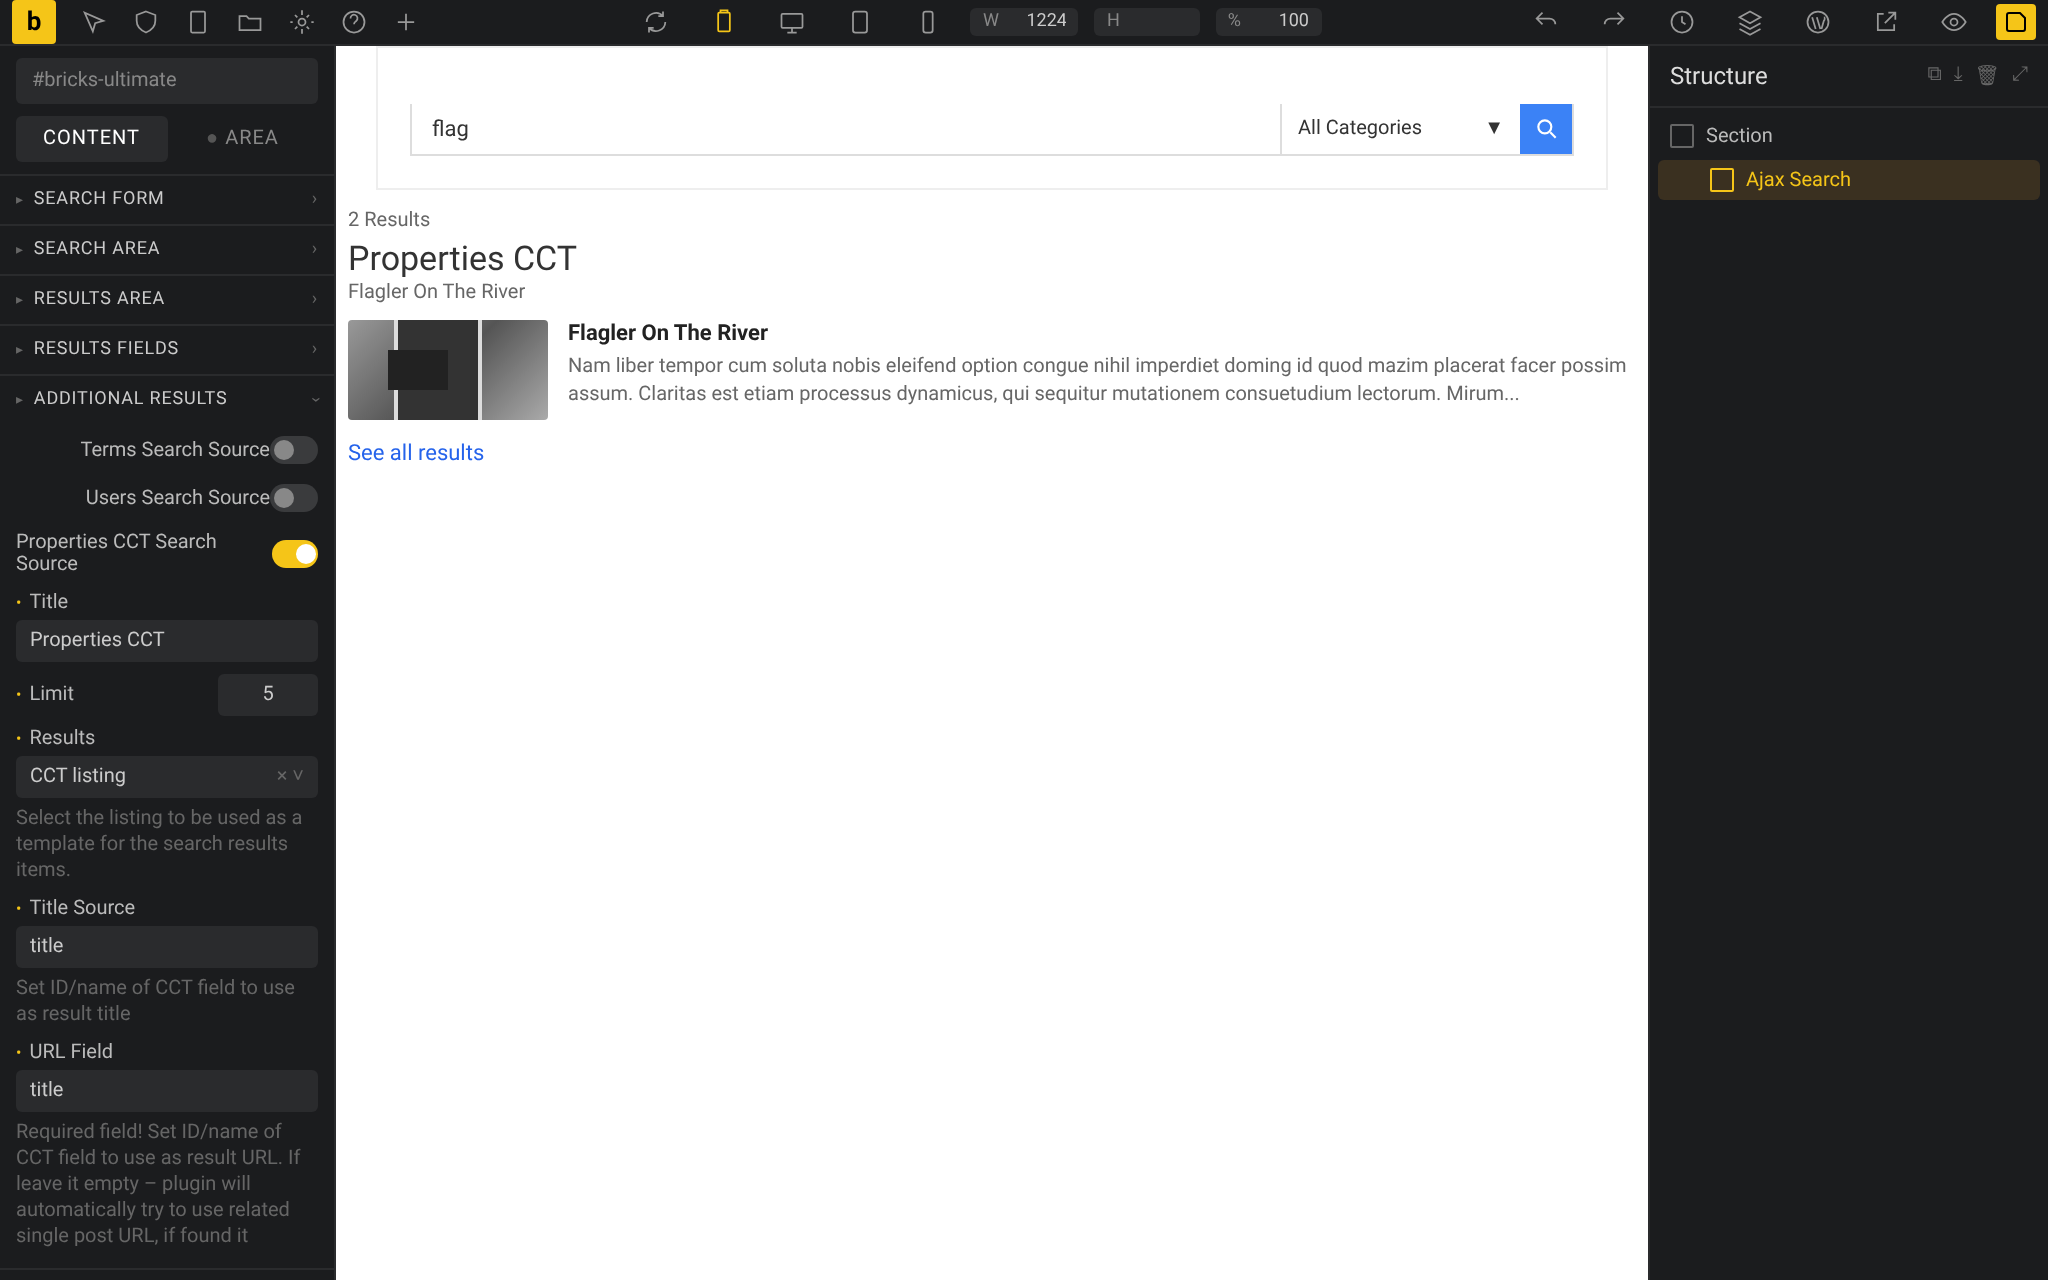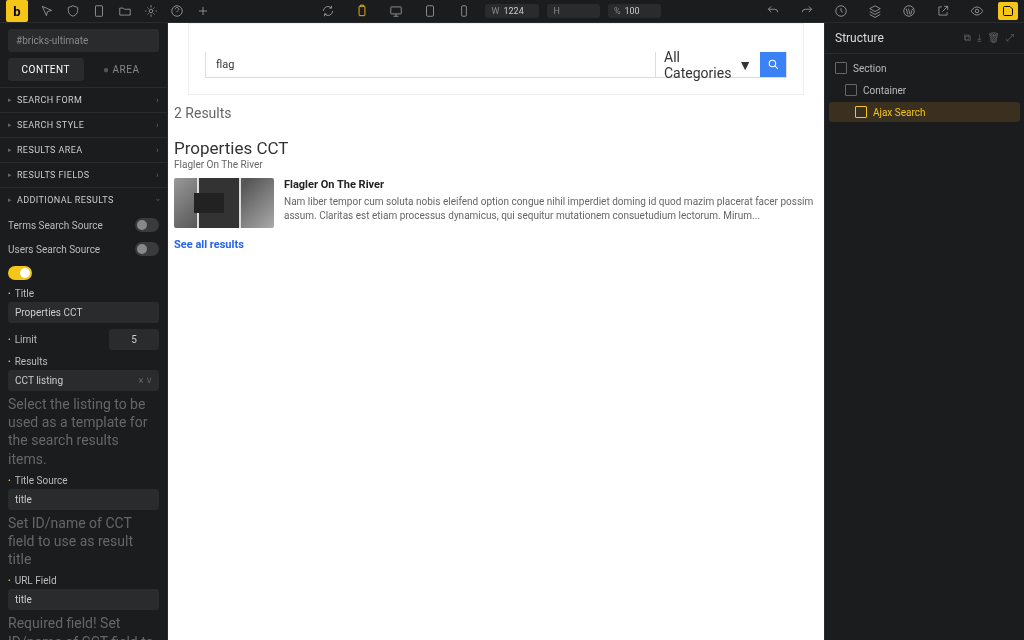--- a/index.html
+++ b/index.html
@@ -6,67 +6,67 @@
 body{background:#1b1c1e;color:#ccc;width:1024px;height:640px;overflow:hidden;display:flex;flex-direction:column;font-size:11px}
 .topbar{height:23px;background:#1b1c1e;display:flex;align-items:center;padding:0 6px;border-bottom:1px solid #2a2b2d}
 .topbar-left{display:flex;gap:0;align-items:center}
 .topbar-center{flex:1;display:flex;justify-content:center;gap:8px;align-items:center}
 .topbar-right{display:flex;gap:8px;align-items:center}
 .logo{width:22px;height:22px;background:#f5c518;color:#000;display:flex;align-items:center;justify-content:center;font-weight:700;font-size:13px;border-radius:2px;margin-right:6px}
 .tb-icon{width:16px;height:16px;display:flex;align-items:center;justify-content:center;color:#999;cursor:pointer;margin:0 5px}
 .tb-icon svg{width:14px;height:14px;stroke:currentColor;fill:none;stroke-width:1.5}
 .tb-icon.active{color:#f5c518}
 .dim-box{display:flex;align-items:center;gap:4px;background:#2a2b2d;padding:2px 6px;border-radius:3px;font-size:9px;color:#888}
-.dim-box input{background:none;border:none;color:#ccc;width:30px;font-size:9px;text-align:left}
+.dim-box input{background:none;border:none;color:#ccc;width:30px;font-size:9px;text-align:right}
 .tb-btn-save{background:#f5c518;width:20px;height:18px;border-radius:2px;display:flex;align-items:center;justify-content:center;color:#000;cursor:pointer}
 .main-row{flex:1;display:flex;overflow:hidden}
 .left-panel{width:168px;background:#1b1c1e;display:flex;flex-direction:column;overflow-y:auto;border-right:1px solid #2a2b2d}
 .bc-input{margin:6px 8px;background:#2a2b2d;border:none;padding:6px 8px;color:#888;font-size:10px;border-radius:3px;width:calc(100% - 16px)}
 .tabs{display:flex;gap:0;padding:0 8px;margin-bottom:6px}
 .tab{flex:1;text-align:center;padding:6px 12px;font-size:10px;letter-spacing:.5px;color:#888;cursor:pointer;border-radius:3px}
 .tab.active{background:#2a2b2d;color:#fff}
 .accordion{border-top:1px solid #2a2b2d}
 .acc-item{border-bottom:1px solid #2a2b2d}
 .acc-header{display:flex;align-items:center;padding:7px 8px;cursor:pointer;font-size:9px;letter-spacing:.4px;color:#ccc}
 .acc-header .chev{margin-left:auto;color:#666;font-size:9px}
 .acc-header .tri{margin-right:5px;color:#666;font-size:7px}
 .acc-body{padding:4px 8px 8px;display:flex;flex-direction:column;gap:6px}
-.toggle-row{display:flex;align-items:center;justify-content:space-between;padding:2px 0}
+.toggle-row{display:flex;align-items:center;justify-content:flex-end;padding:2px 0}
 .toggle-row .lbl{font-size:10px;color:#bbb}
 .toggle{width:24px;height:14px;background:#3a3b3d;border-radius:7px;position:relative;cursor:pointer}
 .toggle::after{content:"";position:absolute;width:10px;height:10px;background:#888;border-radius:50%;top:2px;left:2px;transition:.2s}
 .toggle.on{background:#f5c518}
 .toggle.on::after{background:#fff;left:12px}
 .field-row{display:flex;flex-direction:column;gap:3px}
 .field-row.inline{flex-direction:row;align-items:center;justify-content:space-between}
 .field-label{font-size:10px;color:#bbb;display:flex;align-items:center;gap:4px}
 .field-label::before{content:"•";color:#f5c518;font-size:8px}
 .text-input{background:#2a2b2d;border:none;padding:5px 7px;color:#ccc;font-size:10px;border-radius:3px;width:100%}
 .num-input{background:#2a2b2d;border:none;padding:5px 7px;color:#ccc;font-size:10px;border-radius:3px;width:50px;text-align:center}
 .select-input{background:#2a2b2d;border:none;padding:5px 7px;color:#ccc;font-size:10px;border-radius:3px;width:100%;display:flex;align-items:center;justify-content:space-between}
-.help-text{font-size:14px;color:#666;line-height:1.3;padding:1px 0}
+.help-text{font-size:10px;color:#666;line-height:1.3;padding:1px 0}
 .canvas{flex:1;background:#fff;display:flex;flex-direction:column;overflow:hidden}
 .canvas-inner{margin:0 20px;border:1px solid #eee;display:flex;flex-direction:column;height:72px}
 .search-bar{display:flex;border:1px solid #ddd;border-top:none;margin:16px;height:26px}
 .search-input{flex:1;border:none;padding:4px 10px;font-size:11px;color:#333}
-.cat-select{width:105px;border:none;border-left:1px solid #ddd;padding:4px 8px;font-size:14px;color:#333;display:flex;align-items:center;justify-content:space-between;cursor:pointer}
+.cat-select{width:120px;border:none;border-left:1px solid #ddd;padding:4px 8px;font-size:10px;color:#333;display:flex;align-items:center;justify-content:space-between;cursor:pointer}
 .search-btn{width:26px;background:#3b82f6;display:flex;align-items:center;justify-content:center;cursor:pointer}
 .search-btn svg{width:13px;height:13px;stroke:#fff;fill:none;stroke-width:2}
 .results{padding:10px 6px;color:#333}
-.results-count{font-size:14px;color:#666;margin-bottom:17px}
+.results-count{font-size:10px;color:#666;margin-bottom:4px}
 .cat-title{font-size:17px;font-weight:400;color:#333;margin-bottom:1px}
 .cat-sub{font-size:10px;color:#666;margin-bottom:8px}
 .result-item{display:flex;gap:10px;margin-bottom:8px}
 .result-thumb{width:100px;height:50px;background:linear-gradient(135deg,#999 0%,#555 50%,#aaa 100%);border-radius:2px;position:relative;overflow:hidden}
 .result-thumb::before{content:"";position:absolute;width:40px;height:60px;background:#333;left:25px;top:-10px;box-shadow:0 0 0 2px #ddd}
 .result-thumb::after{content:"";position:absolute;width:30px;height:20px;background:#222;left:20px;top:15px}
 .result-body{flex:1}
 .result-title{font-size:11px;font-weight:700;color:#222;margin-bottom:4px}
 .result-desc{font-size:10px;color:#666;line-height:1.4}
-.see-all{font-size:11px;color:#2563eb;font-weight:700;cursor:pointer;padding-top:2px}
+.see-all{font-size:11px;color:#2563eb;font-weight:400;cursor:pointer;padding-top:2px}
 .right-panel{width:200px;background:#1b1c1e;display:flex;flex-direction:column;border-left:1px solid #2a2b2d}
 .rp-header{display:flex;align-items:center;padding:8px 10px;font-size:12px;color:#ddd;border-bottom:1px solid #2a2b2d}
 .rp-header-icons{margin-left:auto;display:flex;gap:6px;color:#666}
 .rp-header-icons span{cursor:pointer;font-size:10px}
 .tree{padding:4px;display:flex;flex-direction:column;gap:2px}
 .tree-item{display:flex;align-items:center;padding:4px 6px;font-size:10px;color:#bbb;cursor:pointer;border-radius:3px}
 .tree-item.d1{padding-left:16px}
 .tree-item.d2{padding-left:26px}
 .tree-item.sel{background:#3a3020;color:#f5c518}
 .tree-item .ticon{width:12px;height:12px;border:1px solid #666;margin-right:6px;border-radius:1px}
@@ -217,21 +217,21 @@
       <div class="acc-item">
           <div class="acc-header">
             <span class="tri">▸</span>
             <span>SEARCH FORM</span>
             <span class="chev">›</span>
           </div>
         </div>
       <div class="acc-item">
           <div class="acc-header">
             <span class="tri">▸</span>
-            <span>SEARCH STYLE</span>
+            <span>SEARCH AREA</span>
             <span class="chev">›</span>
           </div>
         </div>
       <div class="acc-item">
           <div class="acc-header">
             <span class="tri">▸</span>
             <span>RESULTS AREA</span>
             <span class="chev">›</span>
           </div>
         </div>
@@ -251,20 +251,21 @@
         <div class="acc-body">
           <div class="toggle-row">
               <span class="lbl">Terms Search Source</span>
               <div class="toggle"></div>
             </div>
           <div class="toggle-row">
               <span class="lbl">Users Search Source</span>
               <div class="toggle"></div>
             </div>
           <div class="toggle-row">
+              <span class="lbl">Properties CCT Search Source</span>
               <div class="toggle on"></div>
             </div>
           <div class="field-row">
               <div class="field-label">Title</div>
               <input class="text-input" value="Properties CCT" style="">
             </div>
           <div class="field-row inline">
               <div class="field-label">Limit</div>
               <input class="num-input" value="5" style="">
             </div>
@@ -342,23 +343,19 @@
         <span>⤓</span>
         <span>🗑</span>
         <span>⤢</span>
       </div>
     </div>
     <div class="tree">
       <div class="tree-item">
           <span class="ticon"></span>
           <span>Section</span>
         </div>
-      <div class="tree-item d1">
-          <span class="ticon"></span>
-          <span>Container</span>
-        </div>
       <div class="tree-item d2 sel">
           <span class="ticon" style="border-color:#f5c518"></span>
           <span>Ajax Search</span>
         </div>
     </div>
   </div>
 </div>
 
 </body></html>

